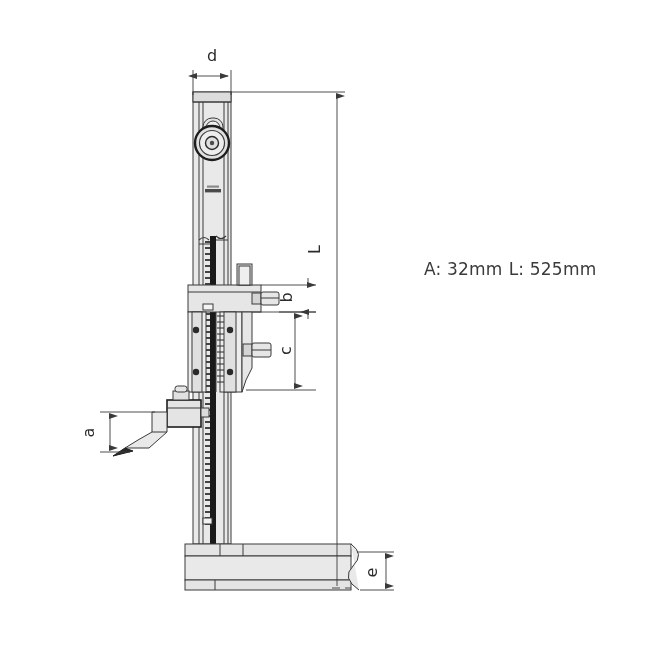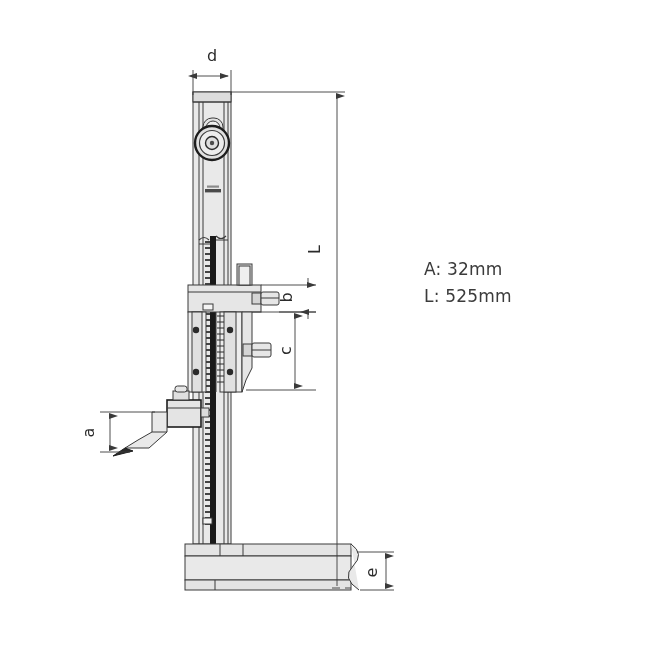--- a/index.html
+++ b/index.html
@@ -6,21 +6,21 @@
   body{
     width:650px;height:650px;background:#ffffff;
     font-family:"DejaVu Sans","Liberation Sans",sans-serif;
     overflow:hidden;position:relative;
   }
   #sheet{position:absolute;left:0;top:0;width:650px;height:650px;}
   svg.drawing{position:absolute;left:0;top:0;width:650px;height:650px;}
 
   .spec-list{
     position:absolute;left:424px;top:256px;
-    display:flex;flex-direction:column;
+    display:flex;flex-direction:row;gap:6px;
   }
   .spec-row{
     font-size:17px;line-height:26.5px;color:#3b3b3b;
     letter-spacing:0.2px;white-space:nowrap;
   }
   .dim-label{
     position:absolute;font-size:16px;color:#2b2b2b;
     font-family:"DejaVu Sans","Liberation Sans",sans-serif;
   }
   .rot{transform:rotate(-90deg);transform-origin:50% 50%;}

